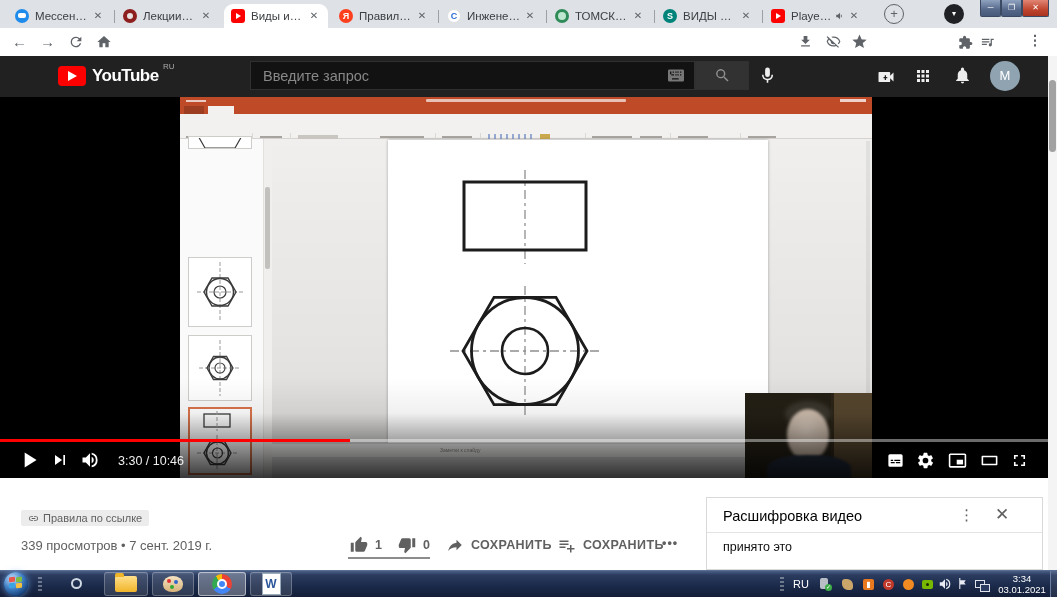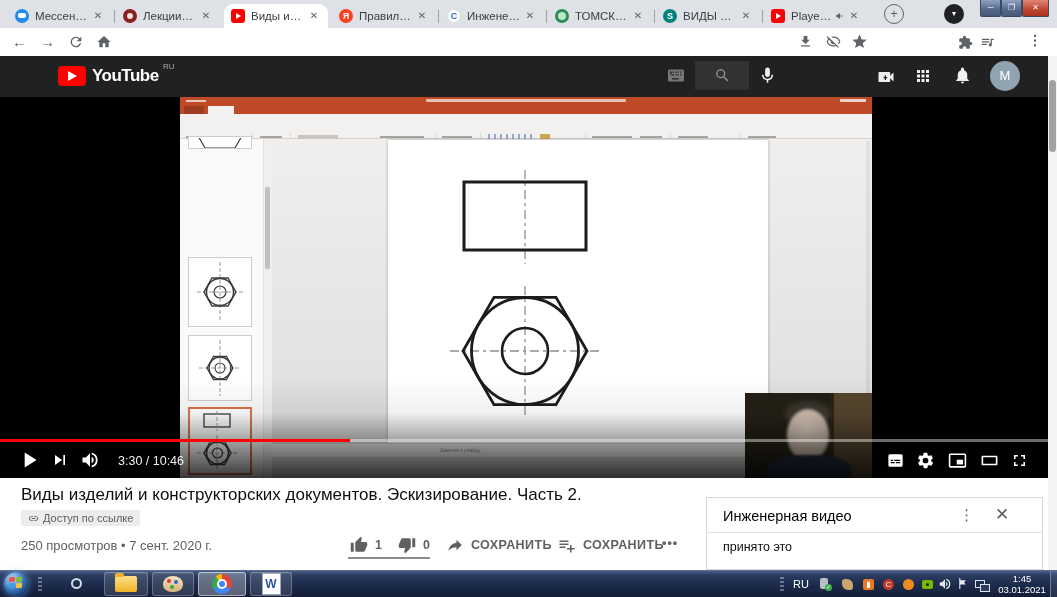--- a/index.html
+++ b/index.html
@@ -273,20 +273,21 @@
     <span class="abs" style="left:998px;top:32px;width:21px;height:21px;border-radius:50%;background:#8fa3b0;color:#fff;font-size:11px;text-align:center;line-height:21px">M</span>
     <span class="navic" style="left:1028px;top:4px;font-size:14px;font-weight:bold">⋮</span>
   </div>
 
   <div class="ythead">
     <span class="hamb" style="position:absolute"></span>
   </div>
   <span class="ytlogo-badge"></span>
   <span class="ytlogo-text">YouTube</span>
   <span class="ytlogo-region">RU</span>
+  <input class="ysearch" placeholder="Введите запрос" style="">
   <span class="abs" style="left:668px;top:69px;color:#777">
     <svg class="ic" width="16" height="13" viewBox="0 0 24 18">
         <path d="M22 0H2a2 2 0 0 0-2 2v14a2 2 0 0 0 2 2h20a2 2 0 0 0 2-2V2a2 2 0 0 0-2-2zM11 3h2v2h-2V3zm0 4h2v2h-2V7zM7 3h2v2H7V3zm0 4h2v2H7V7zM3 7V3h2v2H5v2H3zm2 0h2v2H5V7zm11 8H6v-2h10v2zm0-6h-2V7h2v2zm0-4h-2V3h2v2zm4 4h-2V7h2v2zm0-4h-2V3h2v2z"></path>
       </svg>
   </span>
   <div class="ysearch-btn">
     <svg class="ic" width="17" height="17" viewBox="0 0 24 24">
         <path d="M15.5 14h-.79l-.28-.27a6.5 6.5 0 1 0-.7.7l.27.28v.79l5 4.99L20.49 19l-4.99-5zm-6 0A4.5 4.5 0 1 1 14 9.5 4.5 4.5 0 0 1 9.5 14z"></path>
       </svg>
   </div>
@@ -476,28 +477,27 @@
         </svg>
     </span>
     <span class="vctl" style="left:1010px;top:354px">
       <svg class="ic" width="19" height="19" viewBox="0 0 24 24">
           <path d="M7 14H5v5h5v-2H7v-3zm-2-4h2V7h3V5H5v5zm12 7h-3v2h5v-5h-2v3zM14 5v2h3v3h2V5h-5z"></path>
         </svg>
     </span>
   </div>
 
   <div class="below">
-    <div class="vtitle">Виды изделий и конструкторских документов. Эскизирование. Часть 2.</div>
     <div class="chip">
       <svg class="ic" width="11" height="11" viewBox="0 0 24 24" style="color:#606060">
           <path d="M3.9 12a3.1 3.1 0 0 1 3.1-3.1h4V7H7a5 5 0 0 0 0 10h4v-1.9H7A3.1 3.1 0 0 1 3.9 12zm4.1 1h8v-2H8v2zm9-6h-4v1.9h4a3.1 3.1 0 0 1 0 6.2h-4V17h4a5 5 0 0 0 0-10z"></path>
         </svg>
-      <span>Доступ по ссылке</span>
-    </div>
-    <div class="vstats">250 просмотров • 7 сент. 2020 г.</div>
+      <span>Правила по ссылке</span>
+    </div>
+    <div class="vstats">339 просмотров • 7 сент. 2019 г.</div>
 
     <div class="act" style="left:350px">
       <svg class="ic" width="18" height="18" viewBox="0 0 24 24">
           <path d="M1 21h4V9H1v12zM23 10a2 2 0 0 0-2-2h-6.31l.95-4.57.03-.32a1.5 1.5 0 0 0-.44-1.06L14.17 1 7.58 7.59A2 2 0 0 0 7 9v10a2 2 0 0 0 2 2h9a2 2 0 0 0 1.84-1.22l3.02-7.05c.09-.23.14-.47.14-.73v-2z"></path>
         </svg>
       <span>1</span>
     </div>
     <div class="act" style="left:398px">
       <svg class="ic" width="18" height="18" viewBox="0 0 24 24" style="transform:rotate(180deg)">
           <path d="M1 21h4V9H1v12zM23 10a2 2 0 0 0-2-2h-6.31l.95-4.57.03-.32a1.5 1.5 0 0 0-.44-1.06L14.17 1 7.58 7.59A2 2 0 0 0 7 9v10a2 2 0 0 0 2 2h9a2 2 0 0 0 1.84-1.22l3.02-7.05c.09-.23.14-.47.14-.73v-2z"></path>
@@ -515,21 +515,21 @@
           <path d="M14 10H2v2h12v-2zm0-4H2v2h12V6zM2 16h8v-2H2v2zm16 0v-4h-2v4h-4v2h4v4h2v-4h4v-2h-4z"></path>
         </svg>
       <span>СОХРАНИТЬ</span>
     </div>
     <div class="act" style="left:662px;letter-spacing:1px">
       <span>•••</span>
     </div>
     <div class="act-underline"></div>
 
     <div class="tpanel">
-      <span class="tp-title">Инженерная видео</span>
+      <span class="tp-title">Расшифровка видео</span>
       <span class="tp-kebab">⋮</span>
       <span class="tp-close">✕</span>
       <span class="tp-div"></span>
       <span class="tp-line">принято это</span>
     </div>
   </div>
 
   <div class="pgscroll">
     <span class="pgthumb"></span>
   </div>
@@ -586,19 +586,19 @@
     <span class="tray-ic" style="left:956px;color:#e8ecf2">
       <svg class="ic" width="13" height="13" viewBox="0 0 24 24">
           <path d="M6 2v20h2v-8h10l-3-4 3-4H8V2H6z"></path>
         </svg>
     </span>
     <span class="tray-ic" style="left:974px">
       <span class="abs" style="left:1px;top:3px;width:8px;height:6px;border:1.5px solid #dfe4ec"></span>
       <span class="abs" style="left:6px;top:7px;width:8px;height:6px;border:1.5px solid #dfe4ec;background:#2b3c60"></span>
     </span>
     <div class="tb-clock">
-      <div>1:45</div>
+      <div>3:34</div>
       <div>03.01.2021</div>
     </div>
     <span class="showdesk"></span>
   </div>
 
 </div>
 
 </body></html>

